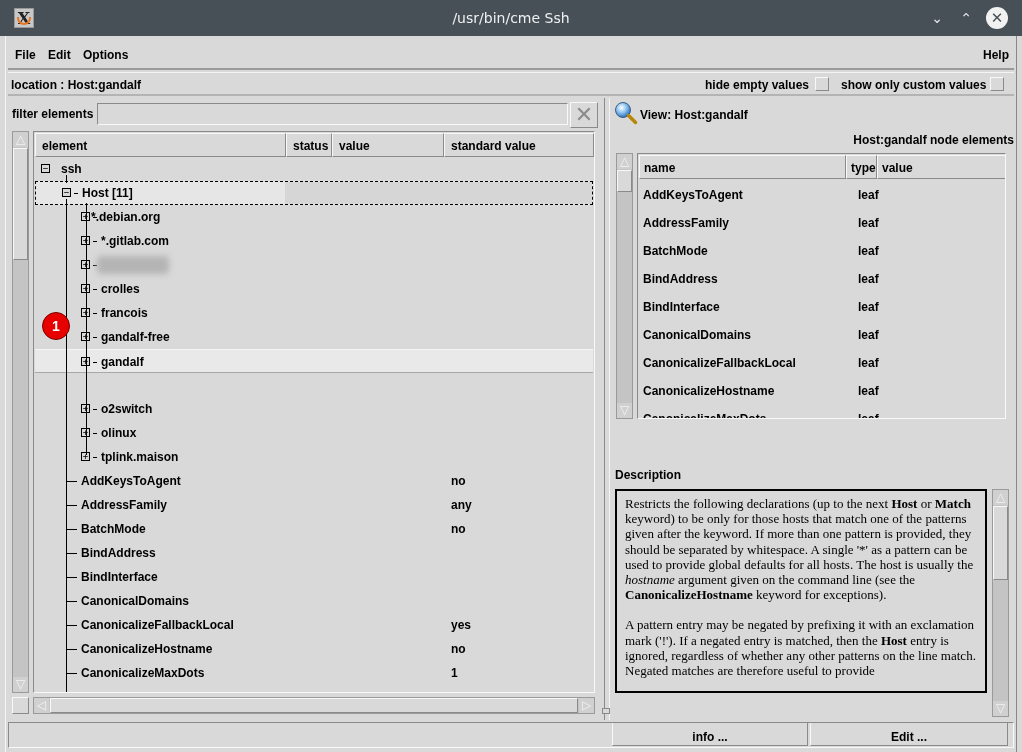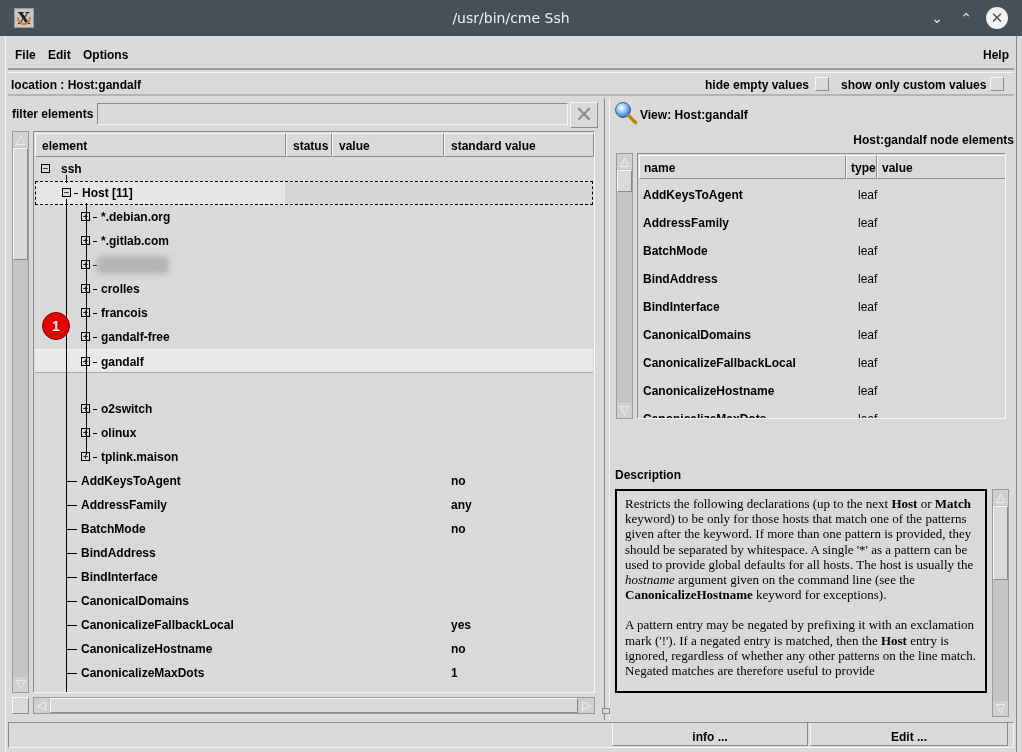--- a/index.html
+++ b/index.html
@@ -86,21 +86,21 @@
   .node-vs .down { bottom: 0; }
   .node-vs .thumb { top: 16px; height: 22px; }
 
   .node-table { position: absolute; left: 27px; top: 55px; width: 369px; height: 266px; border: 1px solid; border-color: #8a8a8a #f8f8f8 #f8f8f8 #8a8a8a; overflow: hidden; }
   .nth { position: absolute; top: 1px; height: 24px; border: 1px solid; border-color: #f8f8f8 #8a8a8a #8a8a8a #f8f8f8; font-weight: bold; padding: 5px 0 0 4px; }
   .nth.n-name { left: 1px; width: 207px; }
   .nth.n-type { left: 208px; width: 31px; }
   .nth.n-val { left: 239px; width: 129px; }
   .nrow { position: absolute; left: 1px; width: 366px; height: 28px; }
   .nrow .nname { position: absolute; left: 4px; top: 8px; font-weight: bold; }
-  .nrow .ntype { position: absolute; left: 211px; top: 8px; font-weight: normal; padding-left: 8px; }
+  .nrow .ntype { position: absolute; left: 211px; top: 8px; font-weight: bold; padding-left: 8px; }
 
   .desc-label { position: absolute; left: 5px; top: 370px; font-weight: bold; }
   .desc-box { position: absolute; left: 5px; top: 391px; width: 372px; height: 204px; border: 2px solid #000; background: #d9d9d9; overflow: hidden; padding: 5px 8px; font-family: "Liberation Serif", "DejaVu Serif", serif; font-size: 13px; line-height: 15.2px; }
   .desc-box p { margin: 0 0 15px 0; }
   .desc-box b { font-weight: bold; }
   .desc-vs { left: 382px; top: 391px; height: 228px; }
   .desc-vs .up { top: 0; }
   .desc-vs .down { bottom: 0; }
   .desc-vs .thumb { top: 16px; height: 74px; }
 
@@ -163,21 +163,21 @@
           </div>
           <div class="trow focus" style="top: 24px;">
             <span class="valshade"></span>
             <span class="expbox" style="left: 26px; top: 6px;">−</span>
             <span class="hline" style="left: 38px; top: 11px; width: 4px;"></span>
             <span class="lbl" style="left: 46px; top: 4px;">Host [11]</span>
           </div>
           <div class="trow" style="top: 48px;">
             <span class="expbox" style="left: 46px; top: 7px;">+</span>
             <span class="hline" style="left: 58px; top: 12px; width: 4px;"></span>
-            <span class="lbl" style="left: 66px;">*.debian.org</span>
+            <span class="lbl" style="left: 56px;">*.debian.org</span>
           </div>
           <div class="trow" style="top: 72px;">
             <span class="expbox" style="left: 46px; top: 7px;">+</span>
             <span class="hline" style="left: 58px; top: 12px; width: 4px;"></span>
             <span class="lbl" style="left: 66px;">*.gitlab.com</span>
           </div>
           <div class="trow" style="top: 96px;">
             <span class="expbox" style="left: 46px; top: 7px;">+</span>
             <span class="hline" style="left: 58px; top: 12px; width: 4px;"></span>
             <span class="blurred" style="left: 62px;"></span>

